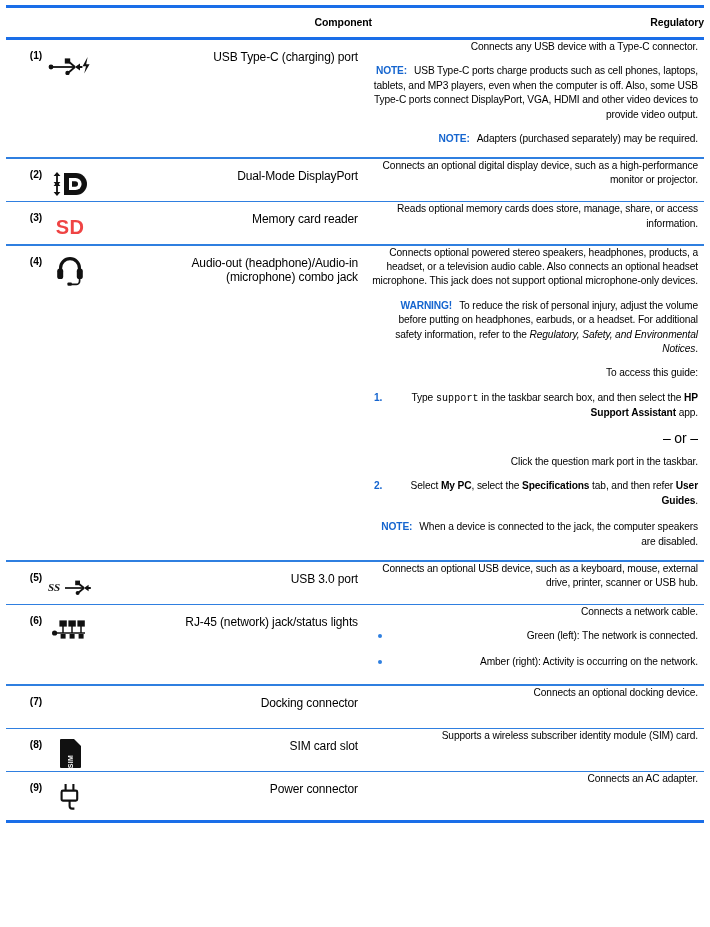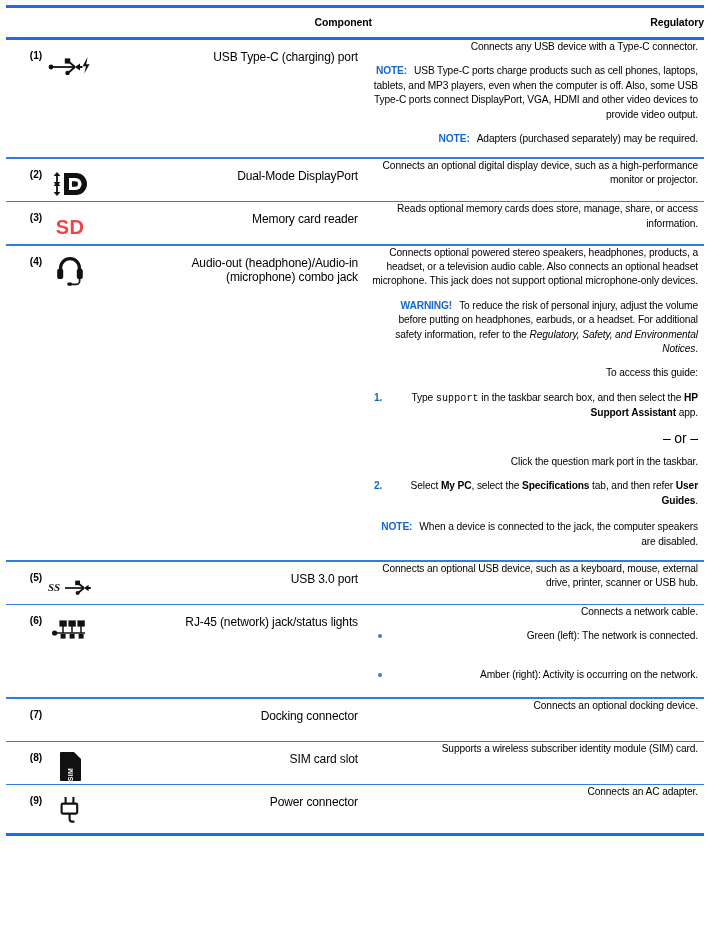--- a/index.html
+++ b/index.html
@@ -148,21 +148,21 @@
 
   
   ul.blist {
     list-style: none;
     margin: 10px 0 0 0;
     padding: 0;
   }
   ul.blist > li {
     position: relative;
     padding-left: 26px;
-    margin-bottom: 24px;
+    margin-bottom: 11px;
   }
   ul.blist > li:last-child { margin-bottom: 4px; }
   ul.blist > li::before {
     content: "";
     position: absolute;
     left: 6px;
     top: 5px;
     width: 4px;
     height: 4px;
     border-radius: 50%;

